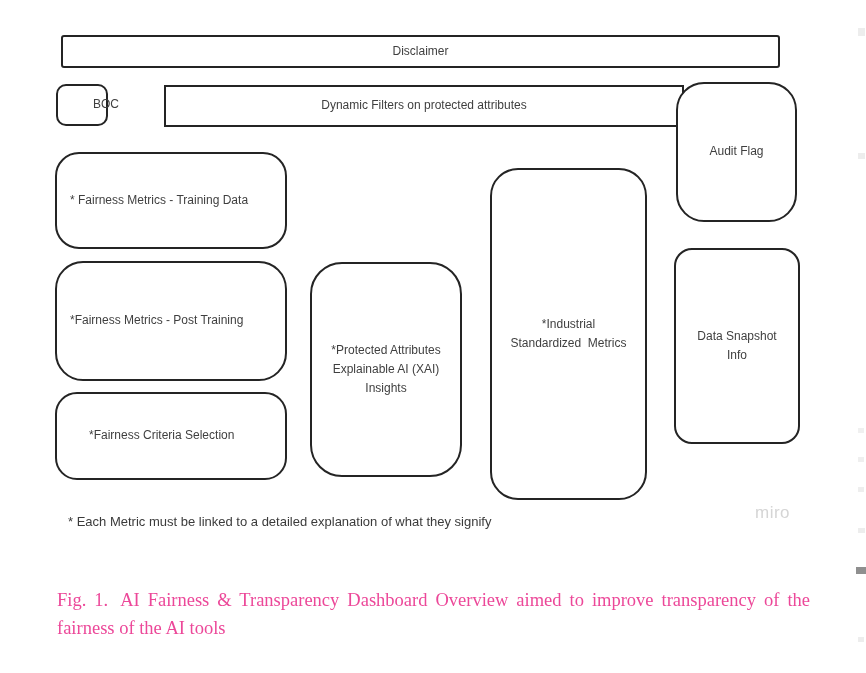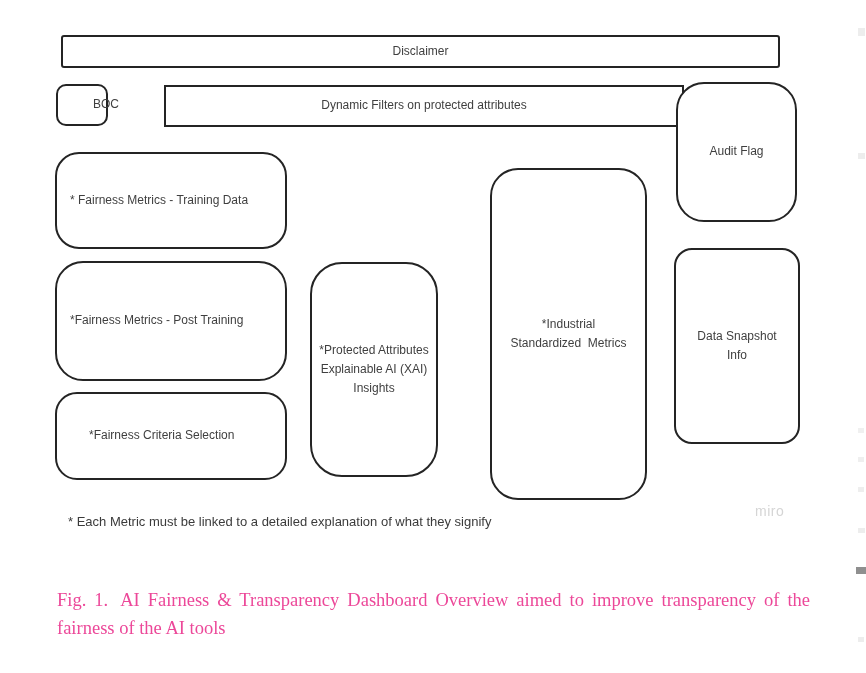--- a/index.html
+++ b/index.html
@@ -31,35 +31,35 @@
 
   
   #disclaimer      { left: 61px;  top: 35px;  width: 719px; height: 33px;  border-radius: 3px;  }
   #boc             { left: 56px;  top: 84px;  width: 45px;  height: 42px;  border-radius: 10px; padding-left: 48px; }
   #dynamic-filters { left: 126px; top: 85px;  width: 520px; height: 42px;  border-radius: 0; margin-left: 38px; }
   #audit-flag      { left: 676px; top: 82px;  width: 121px; height: 140px; border-radius: 28px; text-align: center; }
   #fm-training     { left: 55px;  top: 152px; width: 232px; height: 97px;  border-radius: 24px; }
   #fm-post         { left: 55px;  top: 261px; width: 232px; height: 120px; border-radius: 28px; }
   #fc-selection    { left: 55px;  top: 392px; width: 232px; height: 88px;  border-radius: 22px; padding-left: 32px; }
   #user-count      { left: 313px; top: 144px; width: 147px; height: 101px; border-radius: 26px; }
-  #protected-attr  { left: 310px; top: 262px; width: 128px; height: 215px; border-radius: 32px; }
+  #protected-attr  { left: 310px; top: 262px; width: 152px; height: 215px; border-radius: 32px; }
   #industrial      { left: 490px; top: 148px; width: 157px; height: 332px; border-radius: 28px; margin-top: 20px; }
   #data-snapshot   { left: 674px; top: 248px; width: 126px; height: 196px; border-radius: 18px; }
 
   .footnote {
     position: absolute;
     left: 68px; top: 514px;
     font-size: 13px;
     color: #3b3b3b;
     white-space: nowrap;
   }
   .watermark {
     position: absolute;
     left: 755px; top: 503px;
-    font-size: 14px;
+    font-size: 17px;
     letter-spacing: 0.5px;
     color: #d5d5d5;
   }
   .caption {
     position: absolute;
     left: 57px; top: 586px;
     width: 753px;
     font-family: "Liberation Serif", "DejaVu Serif", serif;
     font-size: 18.5px;
     line-height: 28px;

